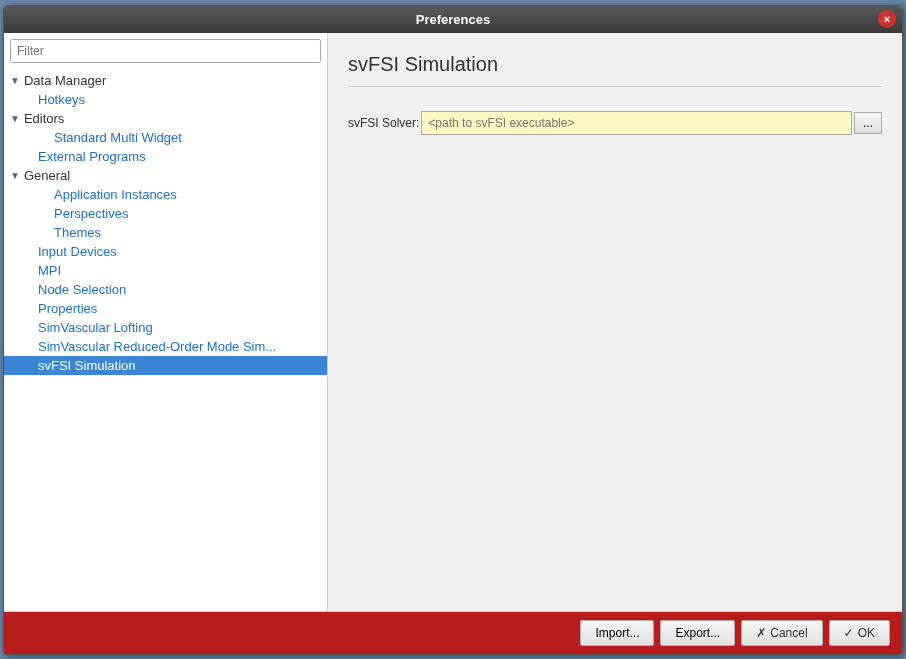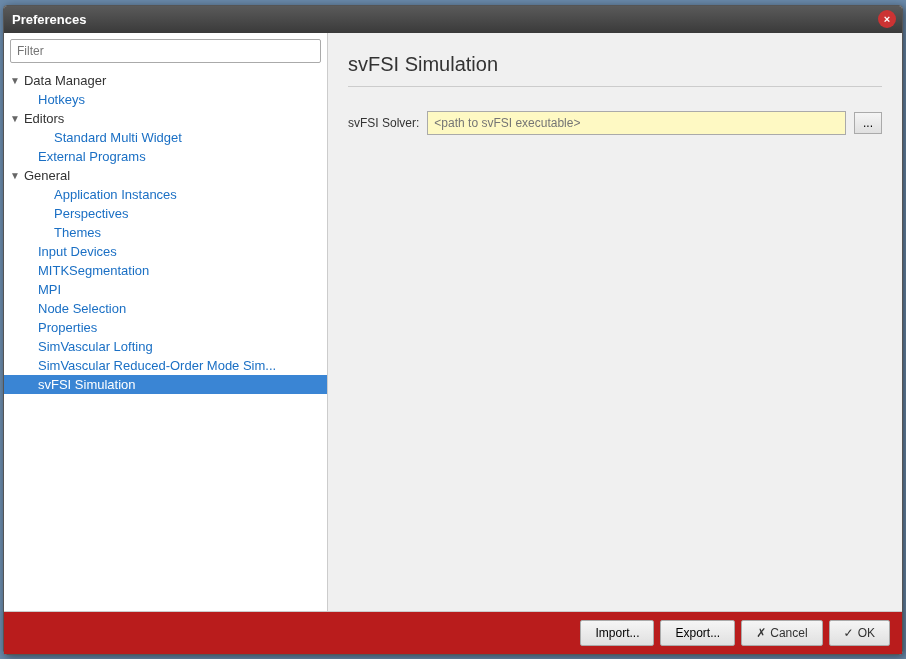--- a/index.html
+++ b/index.html
@@ -28,21 +28,21 @@
     .title-bar {
       background: linear-gradient(to bottom, #5a5a5a, #3a3a3a);
       color: white;
       text-align: center;
       padding: 6px 8px;
       font-size: 13px;
       font-weight: bold;
       border-radius: 3px 3px 0 0;
       display: flex;
       align-items: center;
-      justify-content: flex-start;
+      justify-content: center;
       position: relative;
     }
 
     .close-btn {
       position: absolute;
       right: 6px;
       top: 4px;
       width: 18px;
       height: 18px;
       background: #cc3333;
@@ -143,21 +143,21 @@
       font-weight: normal;
       color: #333;
       margin-bottom: 20px;
       border-bottom: 1px solid #ccc;
       padding-bottom: 10px;
     }
 
     .form-row {
       display: flex;
       align-items: center;
-      gap: 8px;
+      gap: 2px;
       margin-top: 4px;
     }
 
     .form-label {
       font-size: 12px;
       color: #333;
       white-space: nowrap;
     }
 
     .form-input {
@@ -256,24 +256,20 @@
             <span style="margin-right: 12px;"></span>
             <span class="tree-label">Perspectives</span>
           </div>
           <div class="tree-item level-2 category">
             <span style="margin-right: 12px;"></span>
             <span class="tree-label">Themes</span>
           </div>
           <div class="tree-item level-1 category">
             <span style="margin-right: 12px;"></span>
             <span class="tree-label">Input Devices</span>
-          </div>
-          <div class="tree-item level-1 category">
-            <span style="margin-right: 12px;"></span>
-            <span class="tree-label">MITKSegmentation</span>
           </div>
           <div class="tree-item level-1 category">
             <span style="margin-right: 12px;"></span>
             <span class="tree-label">MPI</span>
           </div>
           <div class="tree-item level-1 category">
             <span style="margin-right: 12px;"></span>
             <span class="tree-label">Node Selection</span>
           </div>
           <div class="tree-item level-1 category">

